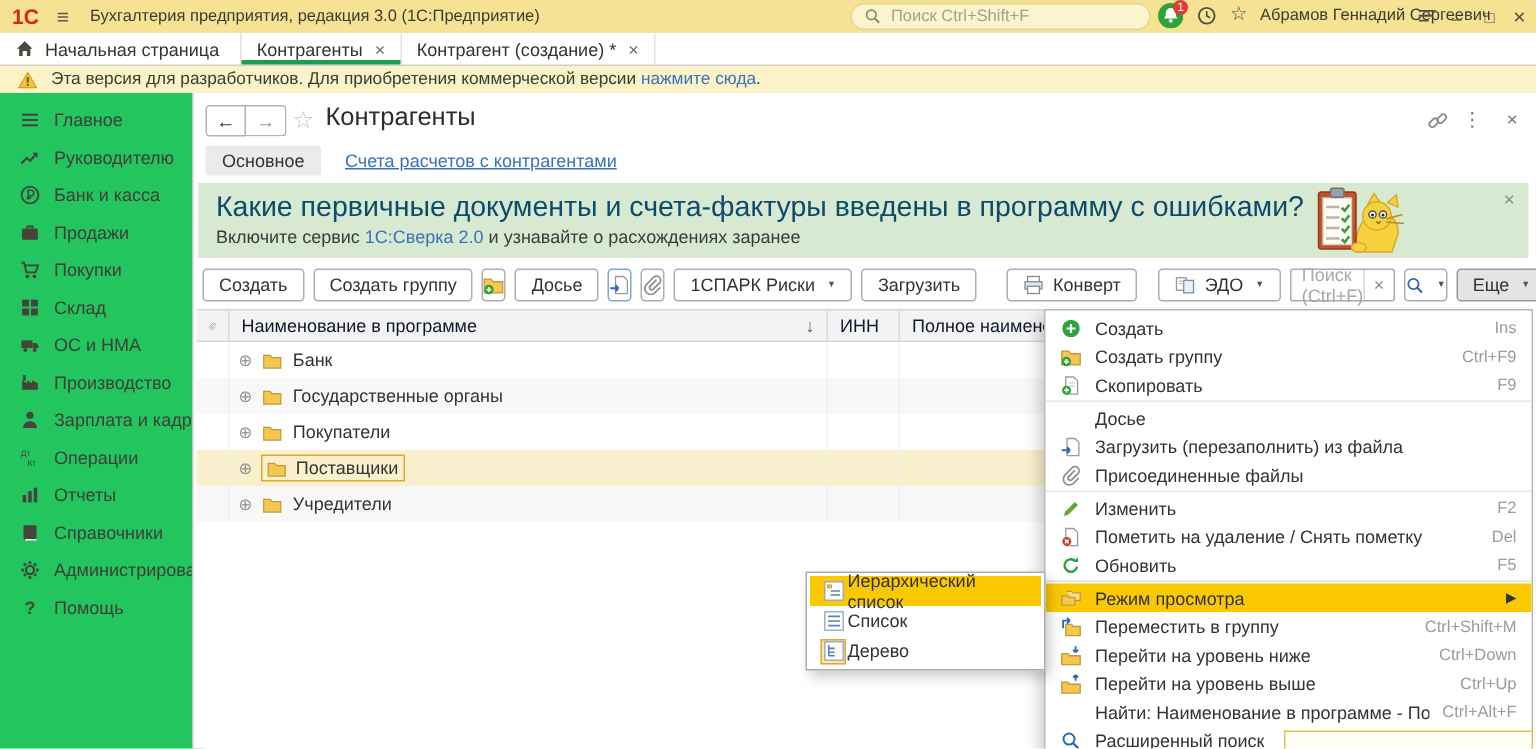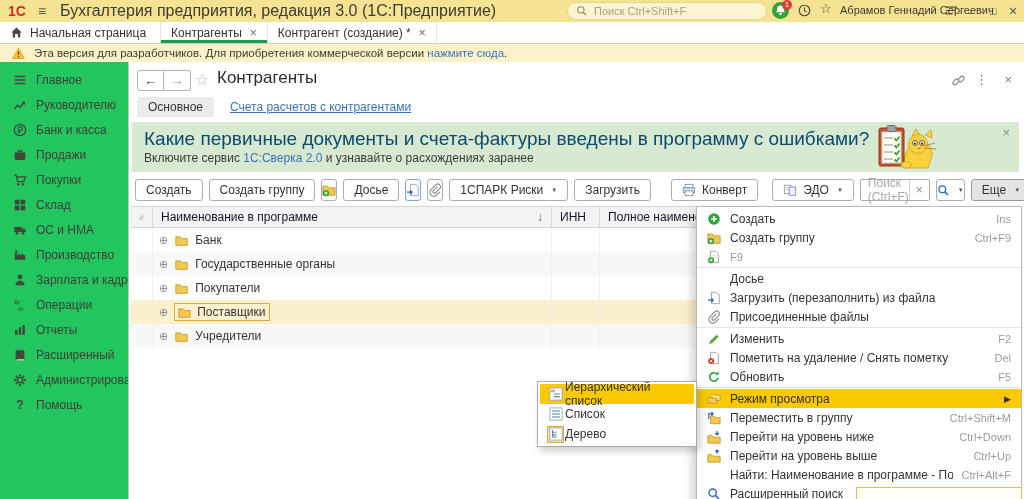--- a/index.html
+++ b/index.html
@@ -5,21 +5,21 @@
   *{margin:0;padding:0;box-sizing:border-box}
   html,body{width:1024px;height:499px;overflow:hidden;background:#fff;
     font-family:"Liberation Sans","DejaVu Sans",sans-serif;font-size:12px;color:#333}
   svg.i{display:inline-block;vertical-align:middle}
 
   
   .titlebar{position:absolute;left:0;top:0;width:1024px;height:22px;background:#F5E292;display:flex;align-items:center}
   .logo1c{margin-left:8px;color:#D6281A;font-weight:bold;font-size:14px;letter-spacing:0}
   .g-hamb{margin-left:12px;color:#5A5A4C;font-size:14px}
   .g-hamb::before{content:"≡"}
-  .wtitle{margin-left:14px;font-size:16px;color:#3C3C32}
+  .wtitle{margin-left:14px;font-size:11px;color:#3C3C32}
   .tsearch{position:absolute;left:567px;top:2px;width:200px;height:18px;background:#FBF4CF;border:1px solid #E6D493;border-radius:9px;display:flex;align-items:center;padding:0 8px;gap:6px}
   .tsearch .ph{color:#A7A089;font-size:11px;white-space:nowrap;overflow:hidden}
   .bellwrap{position:absolute;left:772px;top:2px;width:20px;height:18px}
   .bellbadge{position:absolute;left:10px;top:-2px;min-width:10px;height:10px;border-radius:5px;background:#E03C31;color:#fff;font-size:8px;line-height:10px;text-align:center;padding:0 2px}
   .tclock{position:absolute;left:797px;top:3px}
   .tstar{position:absolute;left:820px;top:1px;color:#4F4F44;font-size:13px}
   .g-star::before{content:"☆"}
   .uname{position:absolute;left:840px;top:4px;font-size:11px;color:#3C3C32;white-space:nowrap}
   .smenu{position:absolute;left:944px;top:3px}
   .wbtn{position:absolute;top:0;width:18px;height:22px;text-align:center;color:#4F4F44;font-size:12px;line-height:22px}
@@ -428,21 +428,21 @@
   <div class="side-item">
       <svg class="i" width="14" height="14">
         <use href="#s-bars"></use>
       </svg>
       <span>Отчеты</span>
     </div>
   <div class="side-item">
       <svg class="i" width="14" height="14">
         <use href="#s-book"></use>
       </svg>
-      <span>Расширенный</span>
+      <span>Справочники</span>
     </div>
   <div class="side-item">
       <svg class="i" width="14" height="14">
         <use href="#s-gear"></use>
       </svg>
       <span>Администрирование</span>
     </div>
   <div class="side-item">
       <span style="width:14px;text-align:center;font-weight:bold;color:#44443A">?</span>
       <span>Помощь</span>
@@ -645,20 +645,21 @@
         </span>
         <span class="lbl">Создать группу</span>
         <span class="sc">Ctrl+F9</span>
       </div>
     <div class="mi">
         <span class="ic">
           <svg class="i" width="14" height="14">
             <use href="#s-doc-plus"></use>
           </svg>
         </span>
+        <span class="lbl">Скопировать</span>
         <span class="sc">F9</span>
       </div>
     <div class="msep"></div>
     <div class="mi">
         <span class="ic"></span>
         <span class="lbl">Досье</span>
         <span class="sc"></span>
       </div>
     <div class="mi">
         <span class="ic">

